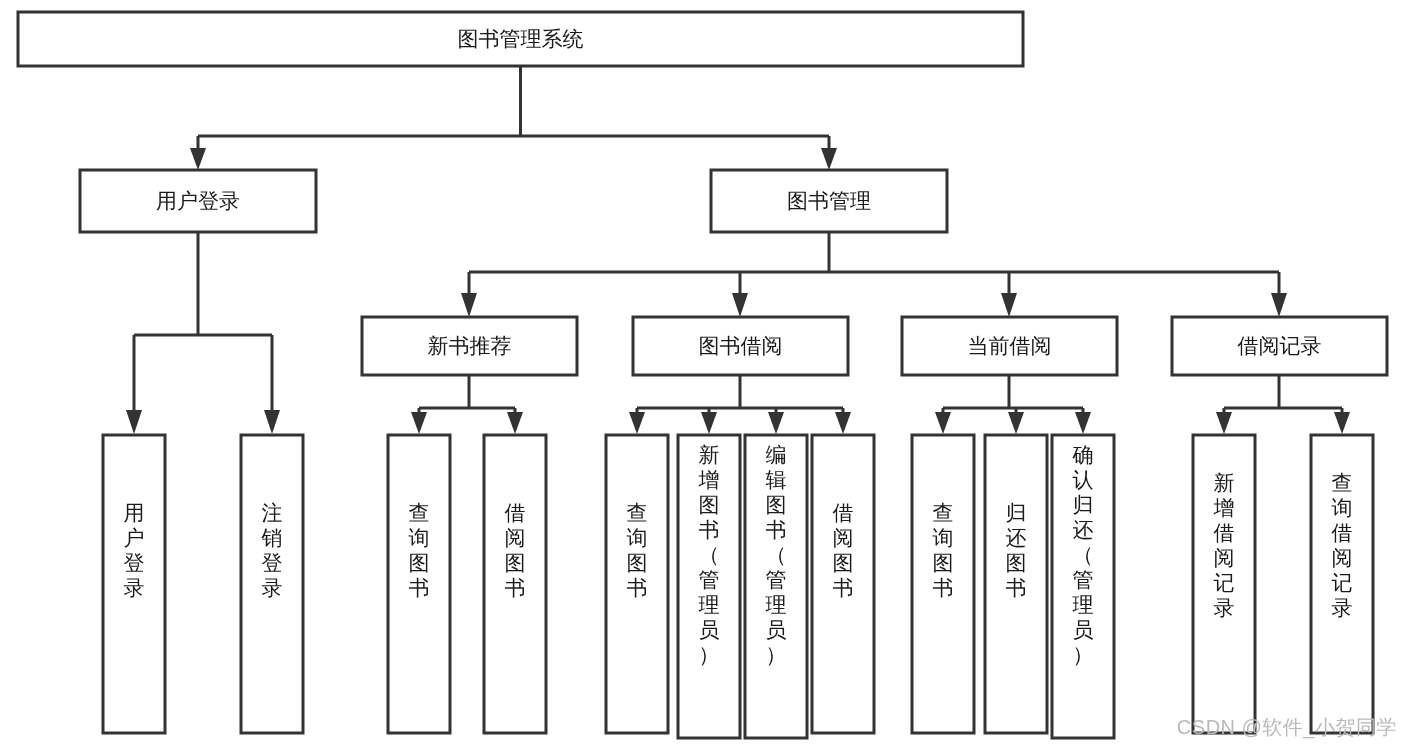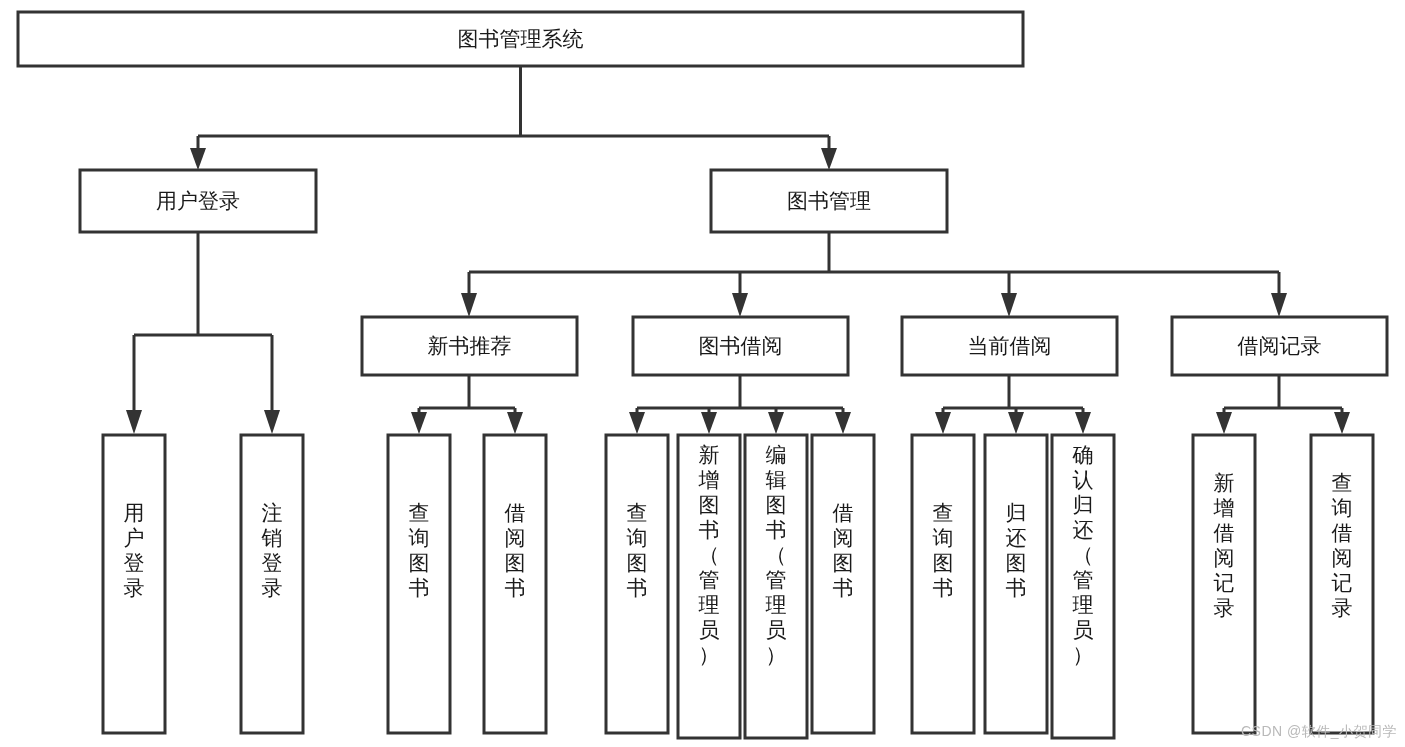--- a/index.html
+++ b/index.html
@@ -44,21 +44,21 @@
     font-family: "Liberation Sans", "DejaVu Sans", sans-serif;
     font-size: 21px;
     fill: #1a1a1a;
     text-anchor: middle;
   }
   .watermark {
     position: absolute;
     right: 8px;
     bottom: 6px;
     font-family: "Liberation Sans", "DejaVu Sans", sans-serif;
-    font-size: 14px;
+    font-size: 20px;
     color: #b9b9b9;
     white-space: nowrap;
     letter-spacing: 0.5px;
     pointer-events: none;
   }
 </style>
 </head>
 <body>
 
 <svg id="diagram" viewBox="0 0 1405 747" xmlns="http://www.w3.org/2000/svg">

